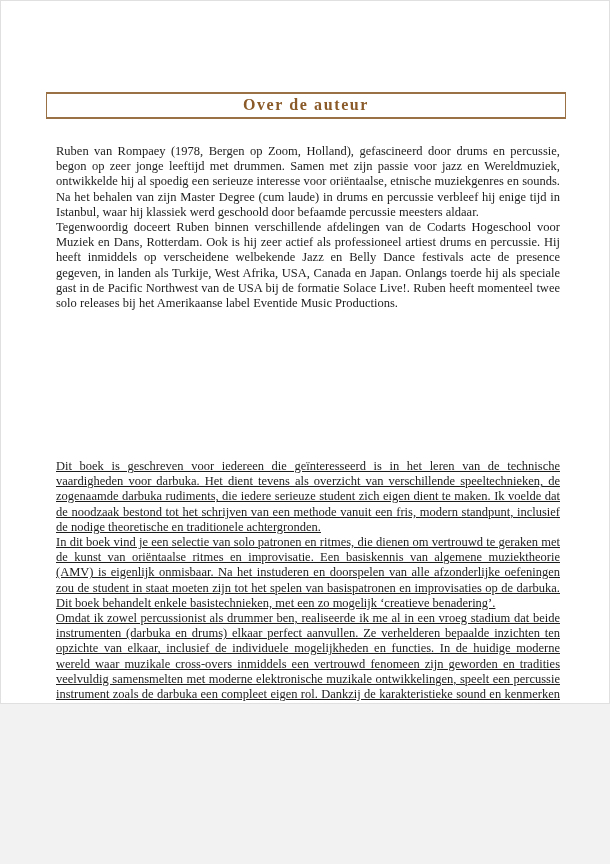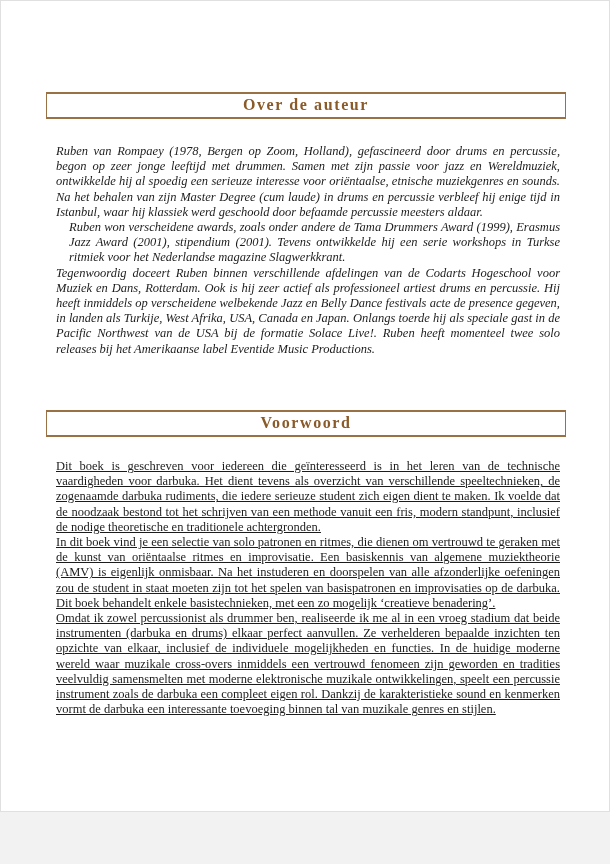--- a/index.html
+++ b/index.html
@@ -3,21 +3,21 @@
 <meta charset="utf-8">
 <style>
   html, body {
     margin: 0;
     padding: 0;
     background: #f2f2f2;
   }
   .page {
     position: relative;
     width: 610px;
-    height: 812px;
+    height: 704px;
     margin: 0 auto;
     background: #ffffff;
     border: 1px solid #e0e0e0;
     box-sizing: border-box;
     font-family: "Liberation Serif", serif;
     color: #1c1c1c;
     overflow: hidden;
   }
   .banner {
     position: absolute;
@@ -45,21 +45,21 @@
   }
   .textblock {
     position: absolute;
     left: 55px;
     width: 504px;
     text-align: justify;
     font-size: 12.5px;
     line-height: 15.2px;
   }
   .textblock p { margin: 0; }
-  .about-block { top: 143px; font-style: italic; }
+  .about-block { top: 143px; }
   .foreword-block { top: 458px; text-decoration: underline; }
   .indent { padding-left: 13px; }
   .gap-above { margin-top: 13px; }
   .page-number {
     position: absolute;
     top: 810px;
     right: 58px;
     font-size: 12.5px;
     color: #1c1c1c;
   }
@@ -68,27 +68,23 @@
 <body>
 
 <div class="page">
 
   <div class="banner banner-about">
     <span class="banner-title">Over de auteur</span>
   </div>
 
   <div class="textblock about-block">
     <p>Ruben van Rompaey (1978, Bergen op Zoom, Holland), gefascineerd door drums en percussie, begon op zeer jonge leeftijd met drummen. Samen met zijn passie voor jazz en Wereldmuziek, ontwikkelde hij al spoedig een serieuze interesse voor oriëntaalse, etnische muziekgenres en sounds. Na het behalen van zijn Master Degree (cum laude) in drums en percussie verbleef hij enige tijd in Istanbul, waar hij klassiek werd geschoold door befaamde percussie meesters aldaar.</p>
-    <p class="indent">Ruben won verscheidene awards, zoals onder andere de Tama Drummers Award (1999), Erasmus Jazz Award (2001), stipendium (2001). Tevens ontwikkelde hij een serie workshops in Turkse ritmiek voor het Nederlandse magazine Slagwerkkrant.</p>
     <p class="gap-above">Tegenwoordig doceert Ruben binnen verschillende afdelingen van de Codarts Hogeschool voor Muziek en Dans, Rotterdam.  Ook is hij zeer actief als professioneel artiest drums en percussie. Hij heeft inmiddels op verscheidene welbekende Jazz en Belly Dance festivals acte de presence gegeven, in landen als Turkije, West Afrika, USA, Canada en Japan. Onlangs toerde hij als speciale gast in de Pacific Northwest van de USA bij de formatie Solace Live!. Ruben heeft momenteel twee solo releases bij het Amerikaanse label Eventide Music Productions.</p>
   </div>
 
-  <div class="banner banner-foreword">
-    <span class="banner-title">Voorwoord</span>
-  </div>
 
   <div class="textblock foreword-block">
     <p>Dit boek is geschreven voor iedereen die geïnteresseerd is in het leren van de technische vaardigheden voor darbuka. Het dient tevens als overzicht van verschillende speeltechnieken, de zogenaamde darbuka rudiments, die iedere serieuze student zich eigen dient te maken. Ik voelde dat de noodzaak bestond tot het schrijven van een methode vanuit een fris, modern standpunt, inclusief de nodige theoretische en traditionele achtergronden.</p>
     <p>In dit boek vind je een selectie van solo patronen en ritmes, die dienen om vertrouwd te geraken met de kunst van oriëntaalse ritmes en improvisatie. Een basiskennis van algemene muziektheorie (AMV) is eigenlijk onmisbaar. Na het instuderen en doorspelen van alle afzonderlijke oefeningen zou de student in staat moeten zijn tot het spelen van basispatronen en improvisaties op de darbuka. Dit boek behandelt enkele basistechnieken, met een zo mogelijk ‘creatieve benadering’.</p>
     <p>Omdat ik zowel percussionist als drummer ben, realiseerde ik me al in een vroeg stadium dat beide instrumenten (darbuka en drums) elkaar perfect aanvullen. Ze verhelderen bepaalde inzichten ten opzichte van elkaar, inclusief de individuele mogelijkheden en functies. In de huidige moderne wereld waar muzikale cross-overs inmiddels een vertrouwd fenomeen zijn geworden en tradities veelvuldig samensmelten met moderne elektronische muzikale ontwikkelingen, speelt een percussie instrument zoals de darbuka een compleet eigen rol. Dankzij de karakteristieke sound en kenmerken vormt de darbuka een interessante toevoeging binnen tal van muzikale genres en stijlen.</p>
   </div>
 
   <div class="page-number">3</div>
 
 </div>

